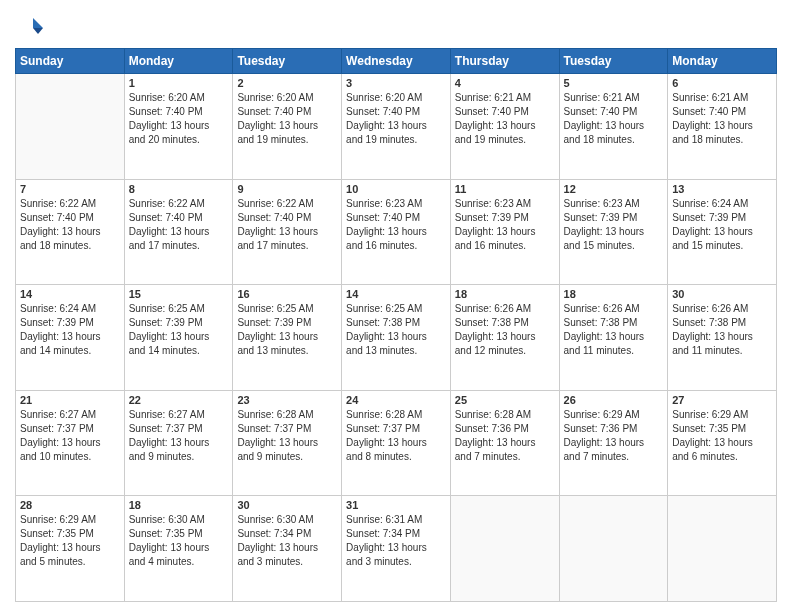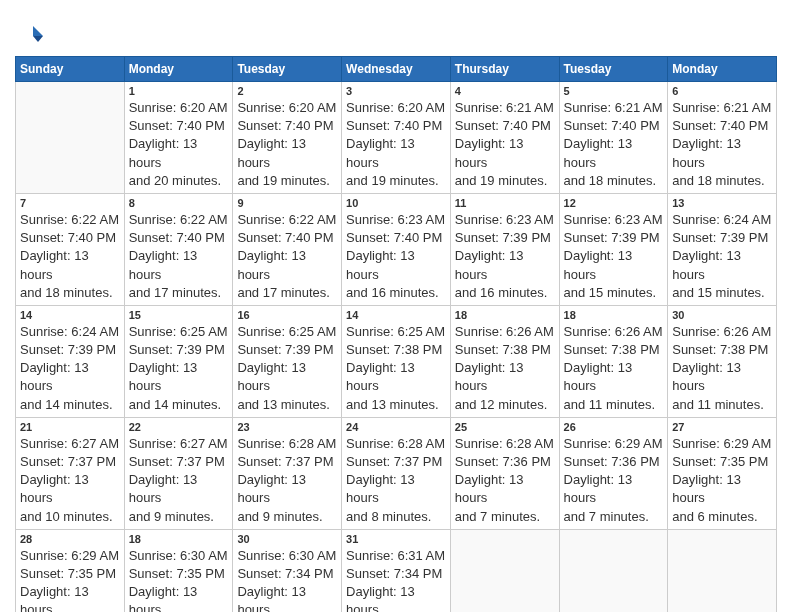--- a/index.html
+++ b/index.html
@@ -6,21 +6,21 @@
     body {
       width: 792px;
       height: 612px;
       font-family: Arial, Helvetica, sans-serif;
       background: #fff;
       overflow: hidden;
     }
     .page {
       width: 792px;
       height: 612px;
-      padding: 22px 15px 10px 15px;
+      padding: 14px 15px 10px 15px;
       display: flex;
       flex-direction: column;
     }
     .header {
       display: flex;
       justify-content: space-between;
       align-items: flex-start;
       margin-bottom: 6px;
     }
     .logo {
@@ -84,21 +84,21 @@
       color: #333;
       height: 82px;
     }
     .day-num {
       font-size: 11px;
       font-weight: bold;
       margin-bottom: 2px;
       display: block;
     }
     .day-info {
-      font-size: 13px;
+      font-size: 10px;
       line-height: 1.4;
       color: #333;
     }
     .empty-cell {
       background: #f9f9f9;
     }
     .week-row td {
       height: 80px;
     }
   </style>

